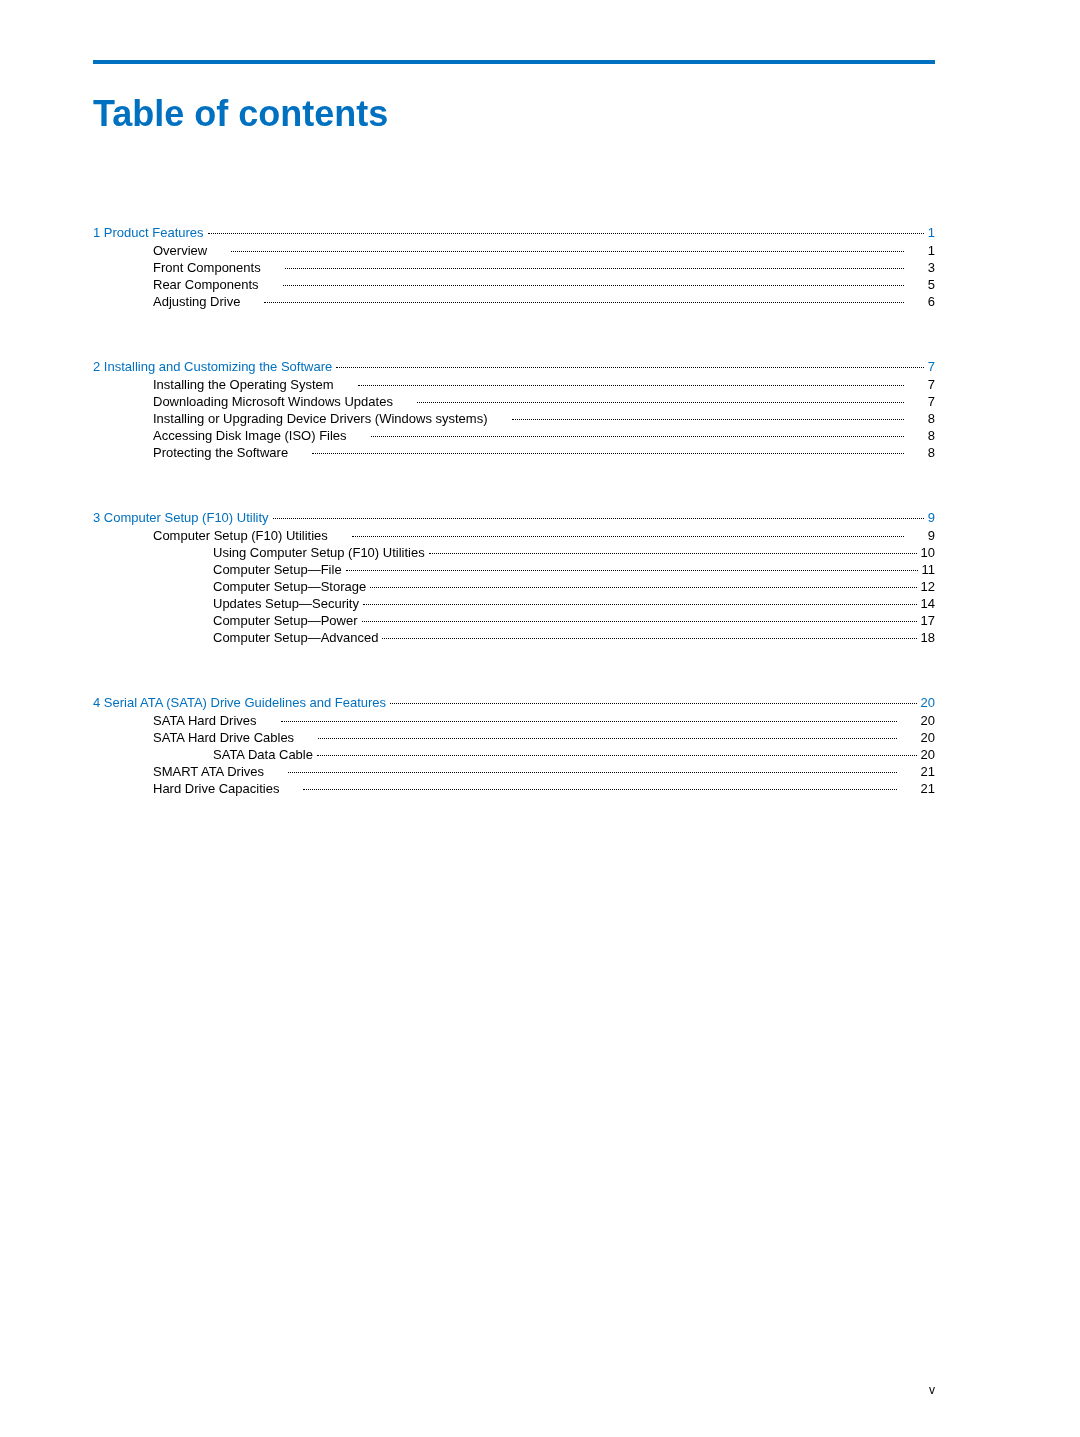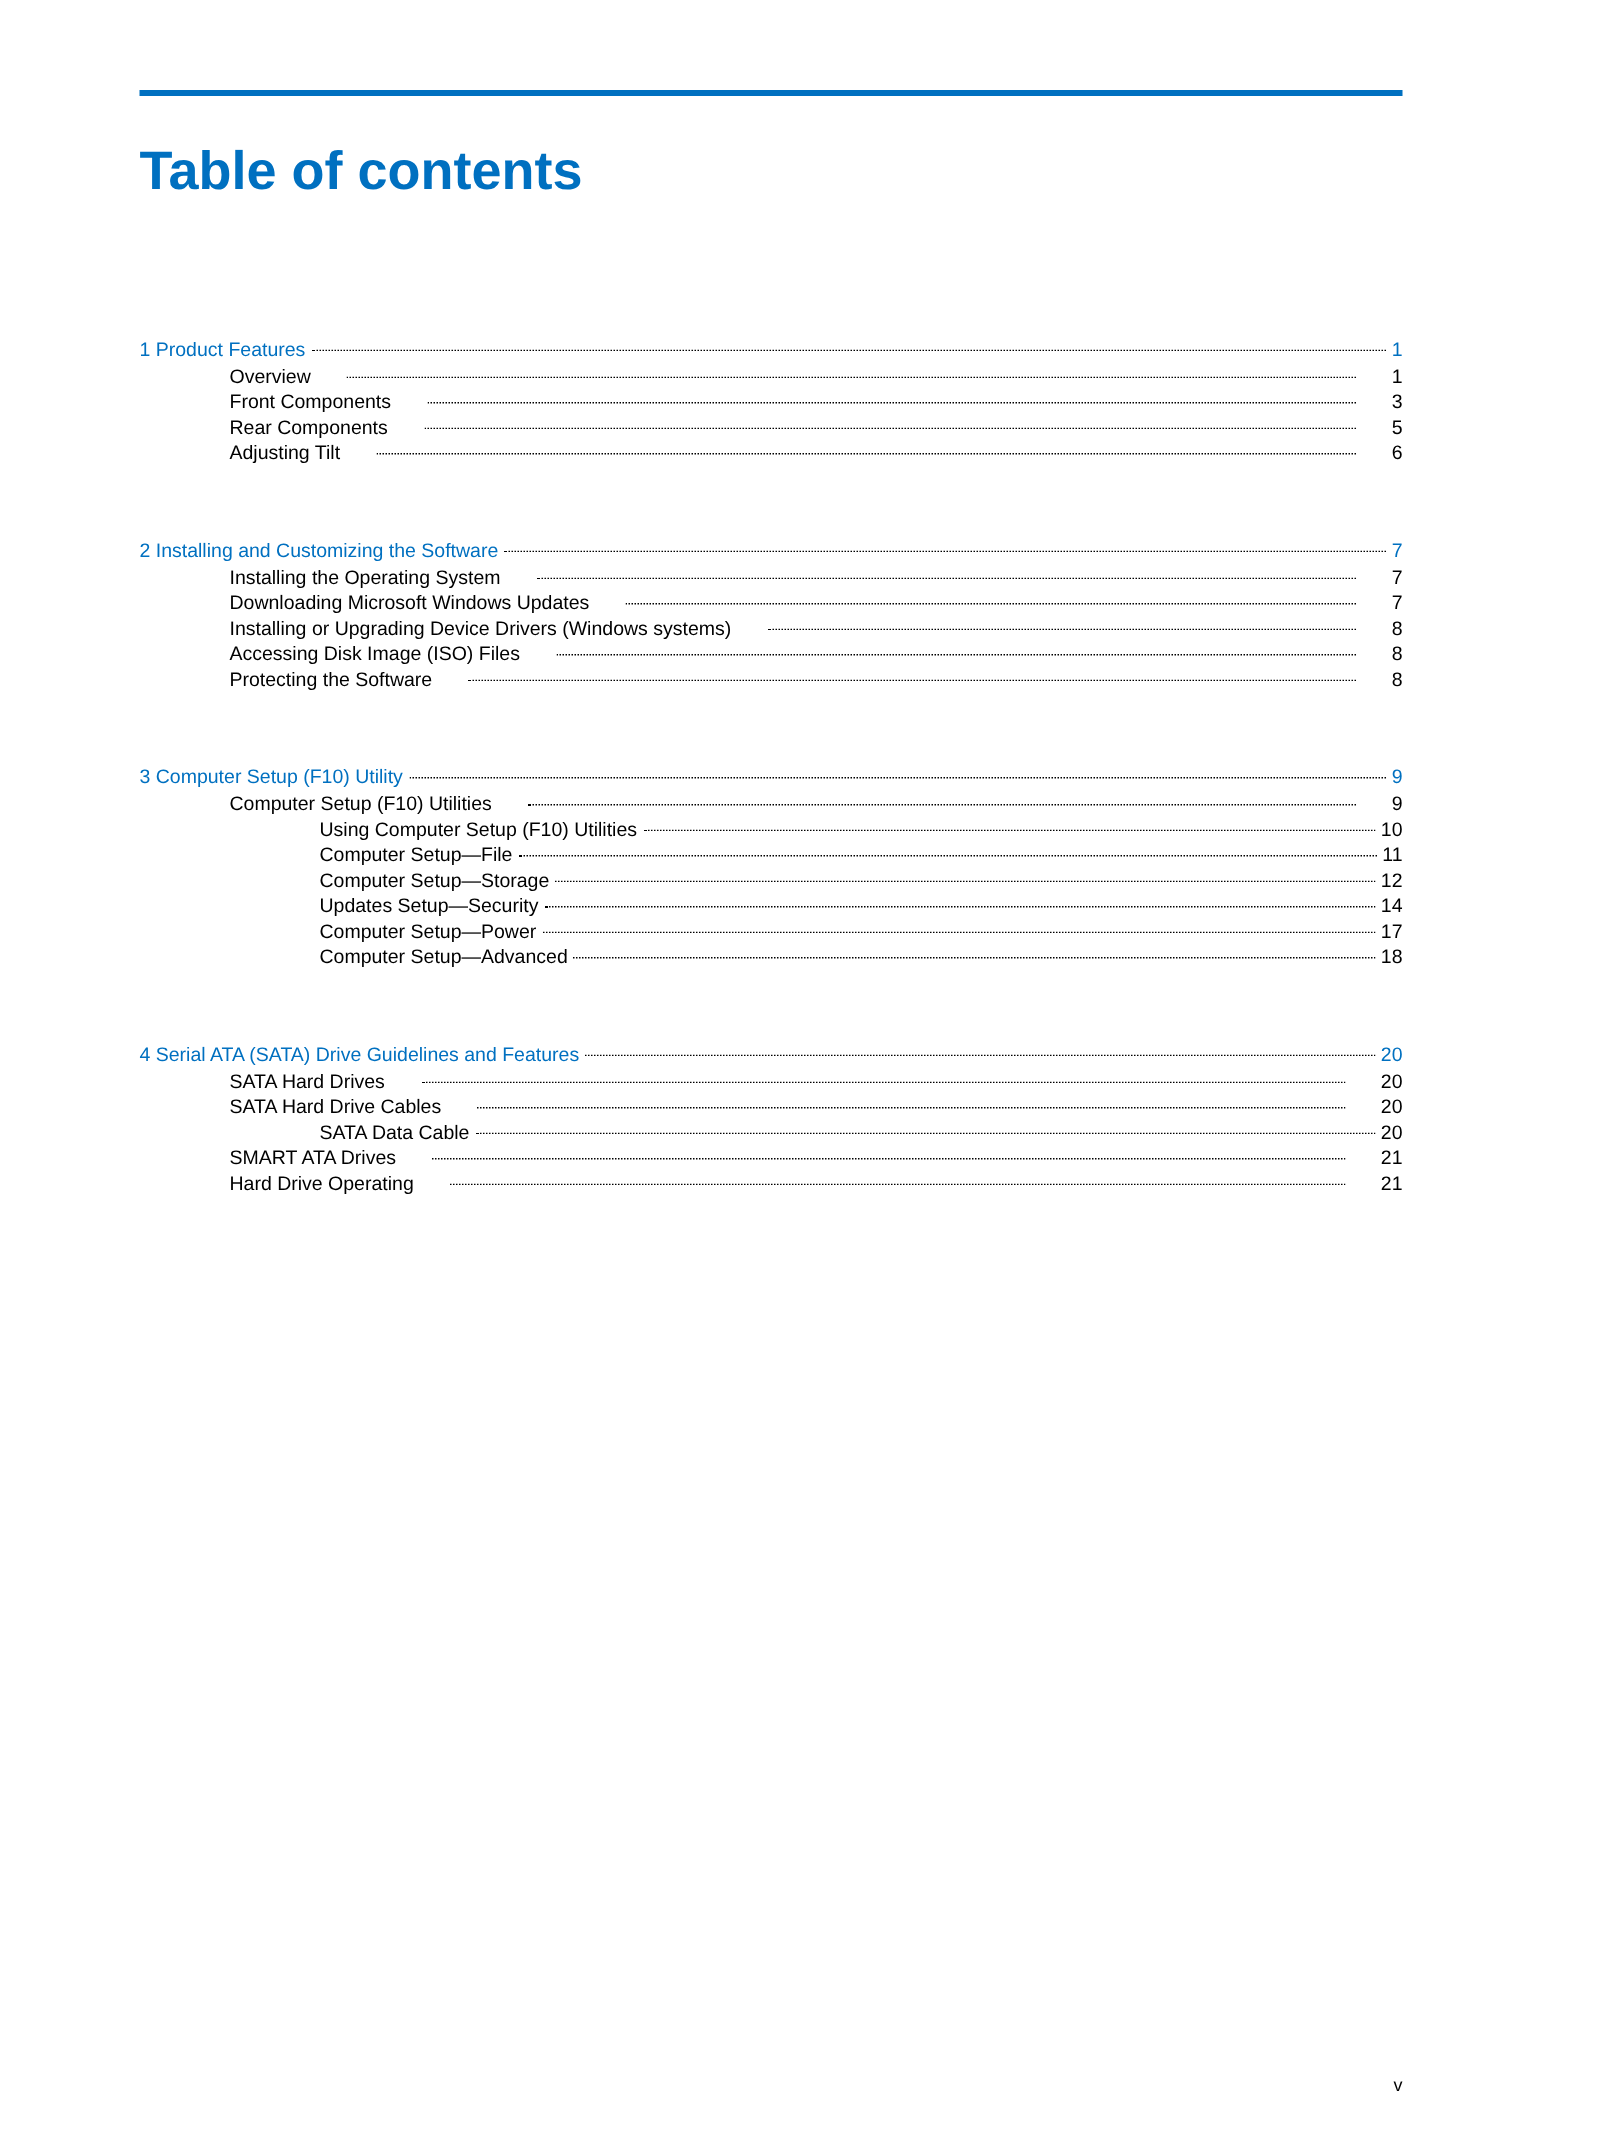--- a/index.html
+++ b/index.html
@@ -136,21 +136,21 @@
         <span class="toc-label">Front Components</span>
         <span class="toc-dots"></span>
         <span class="toc-page">3</span>
       </div>
       <div class="toc-row sub1">
         <span class="toc-label">Rear Components</span>
         <span class="toc-dots"></span>
         <span class="toc-page">5</span>
       </div>
       <div class="toc-row sub1">
-        <span class="toc-label">Adjusting Tilt</span>
+        <span class="toc-label">Adjusting Drive</span>
         <span class="toc-dots"></span>
         <span class="toc-page">6</span>
       </div>
       <div class="spacer"></div>
       <div class="toc-row chapter">
         <span class="toc-label chapter-label">2  Installing and Customizing the Software</span>
         <span class="toc-dots"></span>
         <span class="toc-page chapter-page">7</span>
       </div>
       <div class="toc-row sub1">
@@ -239,21 +239,21 @@
         <span class="toc-label">SATA Data Cable</span>
         <span class="toc-dots"></span>
         <span class="toc-page">20</span>
       </div>
       <div class="toc-row sub1">
         <span class="toc-label">SMART ATA Drives</span>
         <span class="toc-dots"></span>
         <span class="toc-page">21</span>
       </div>
       <div class="toc-row sub1">
-        <span class="toc-label">Hard Drive Operating</span>
+        <span class="toc-label">Hard Drive Capacities</span>
         <span class="toc-dots"></span>
         <span class="toc-page">21</span>
       </div>
       <div class="spacer"></div>
     </div>
 
   <div class="page-num-bottom">v</div>
 </div>
 
 </body></html>

